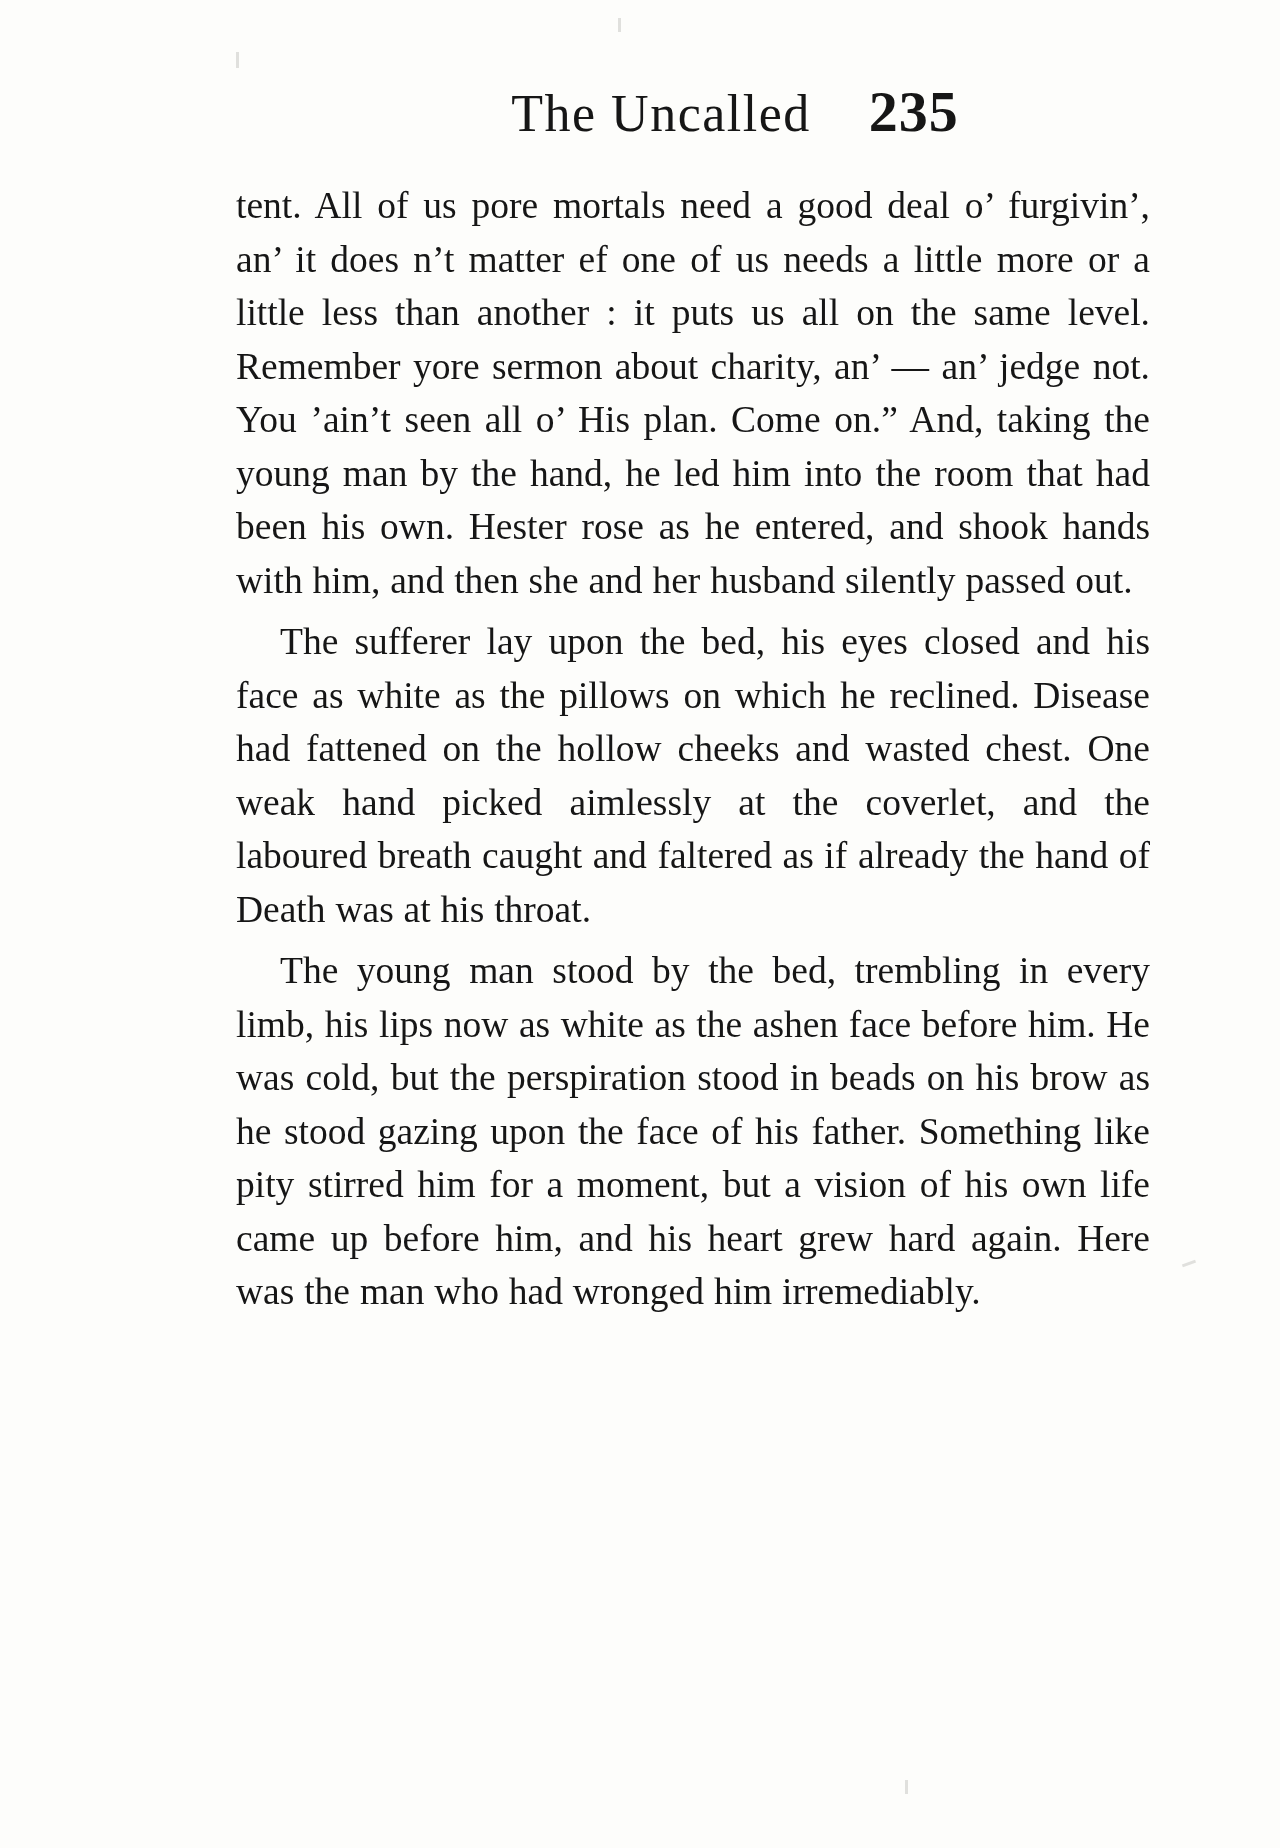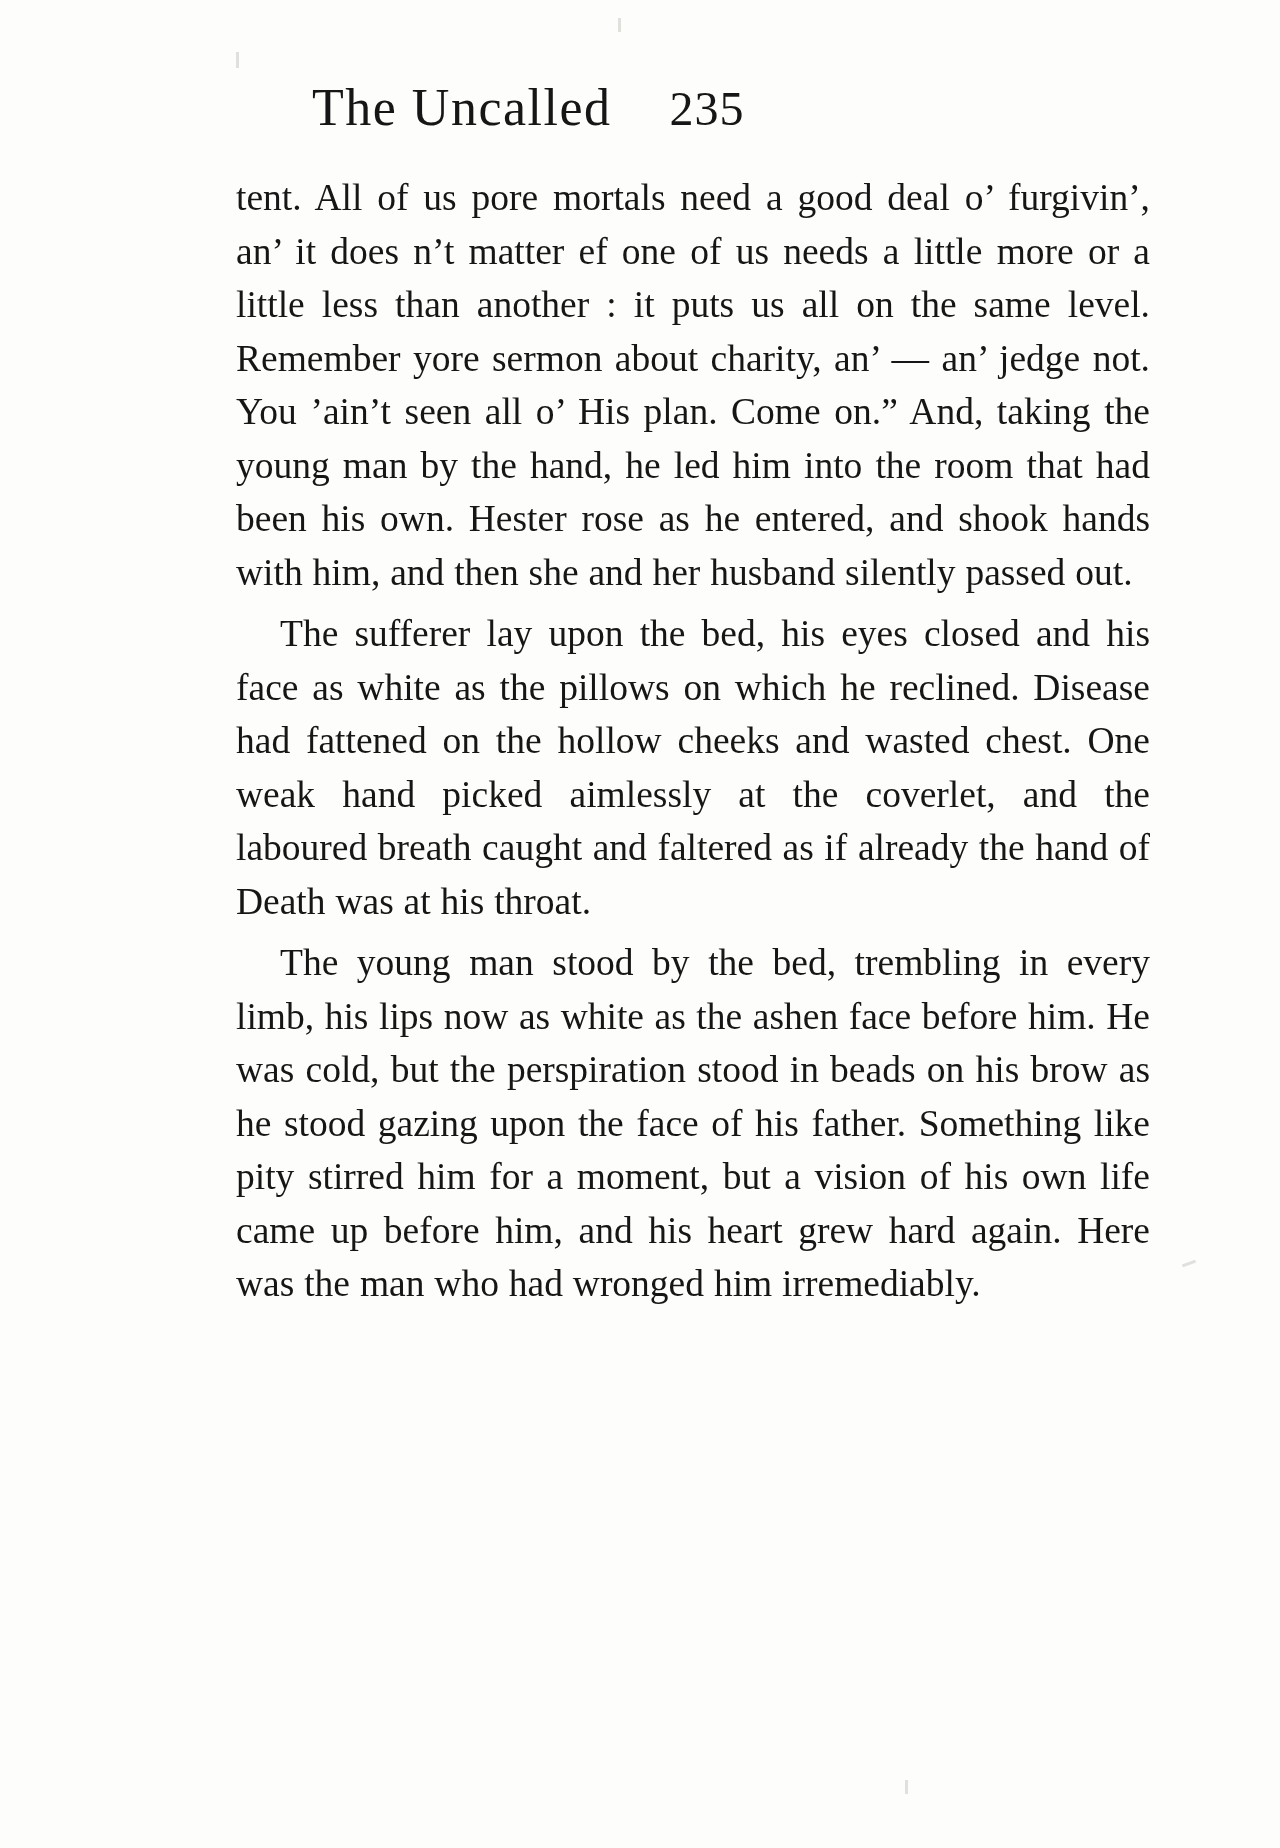--- a/index.html
+++ b/index.html
@@ -25,33 +25,34 @@
   }
   .content {
     position: absolute;
     left: 228px;
     top: 78px;
     width: 930px;
   }
   .running-head {
     display: flex;
     align-items: baseline;
+    justify-content: center;
     gap: 58px;
     margin: 0 0 34px 84px;
   }
   .running-head .title {
     font-size: 52px;
     letter-spacing: 1.5px;
     font-weight: 400;
     white-space: nowrap;
   }
   .running-head .folio {
-    font-size: 48px;
+    font-size: 58px;
     letter-spacing: 1px;
-    font-weight: 400;
+    font-weight: 700;
   }
   .body-text p {
     margin: 8px;
     font-size: 37.5px;
     line-height: 53.5px;
     text-align: justify;
     text-justify: inter-word;
     word-spacing: 0.5px;
     hyphens: manual;
   }

